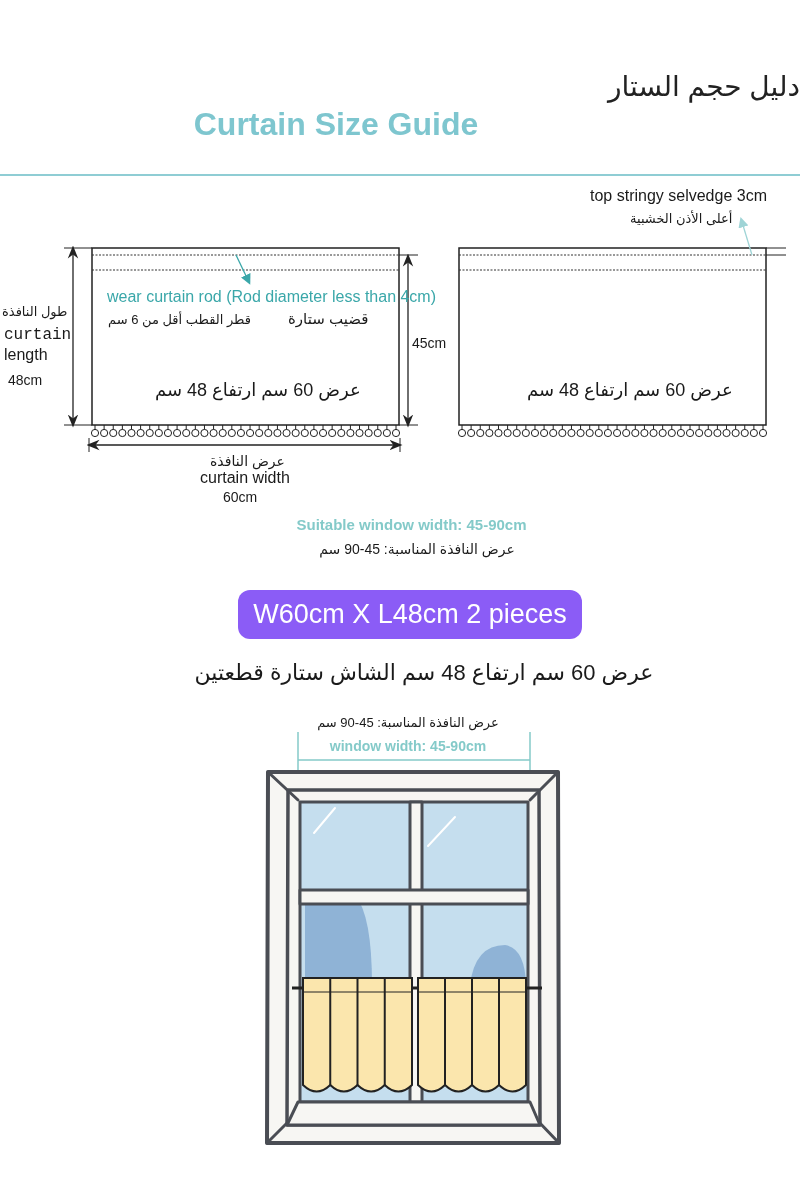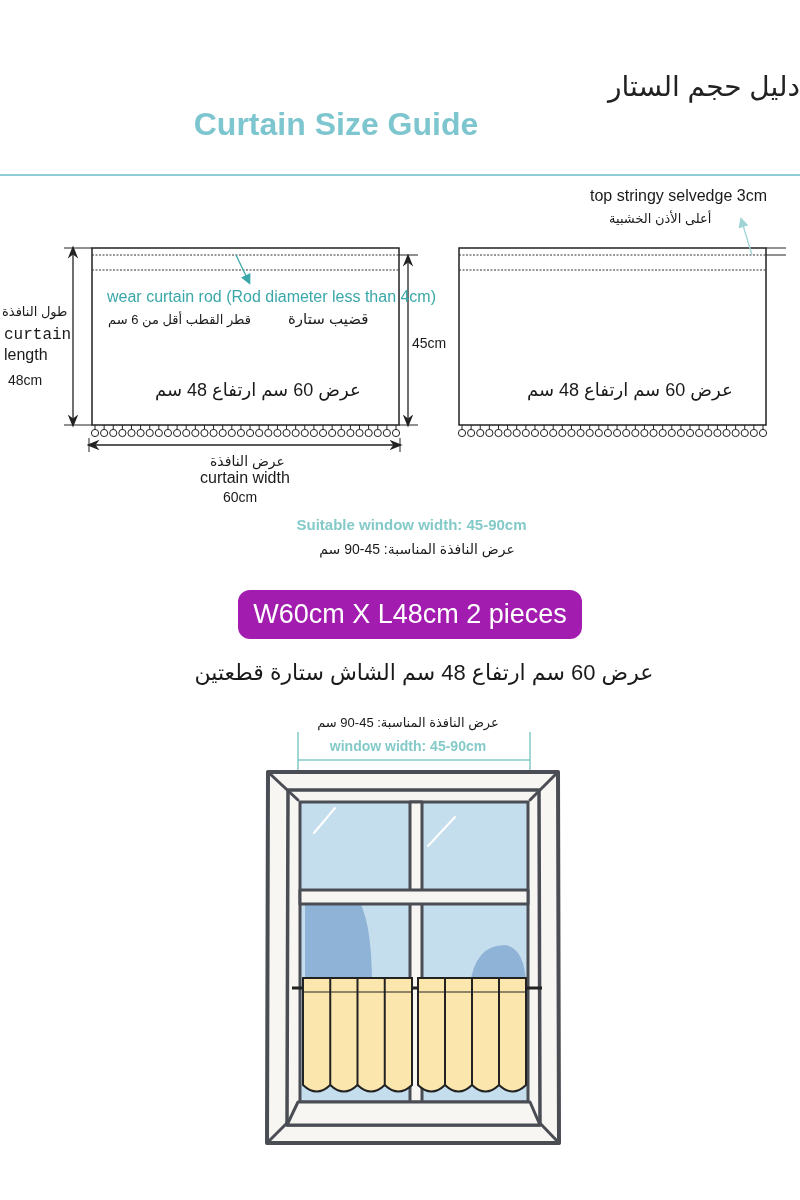--- a/index.html
+++ b/index.html
@@ -3,21 +3,21 @@
 <meta charset="utf-8">
 <style>
   html, body { margin: 0; padding: 0; background: #ffffff; }
   body { width: 800px; height: 1200px; position: relative; overflow: hidden; font-family: "Liberation Sans", "DejaVu Sans", sans-serif; color: #1a1a1a; }
   .abs { position: absolute; }
   .ar { direction: rtl; unicode-bidi: plaintext; }
   .title-ar { left: 0; width: 800px; top: 70px; font-size: 28px; color: #222; }
   .title-en { left: 0; width: 672px; top: 106px; text-align: center; font-size: 32px; font-weight: bold; color: #7ec6cf; }
   .divider { left: 0; top: 174px; width: 800px; height: 2px; background: #8fcdd4; }
   .t { white-space: nowrap; }
-  .pill { left: 238px; top: 590px; width: 344px; height: 49px; border-radius: 12px; background: #a21caf; color: #fff; font-size: 27px; text-align: center; line-height: 49px; }
+  .pill { left: 238px; top: 590px; width: 344px; height: 49px; border-radius: 12px; background: #8b5cf6; color: #fff; font-size: 27px; text-align: center; line-height: 49px; }
   svg { position: absolute; left: 0; top: 0; }
 </style>
 </head>
 <body>
 
 <div class="abs title-ar ar">دليل حجم الستار</div>
 <div class="abs title-en">Curtain Size Guide</div>
 <div class="abs divider"></div>
 
 <svg width="800" height="1200">
@@ -259,21 +259,21 @@
 <div class="abs t ar" style="left:288px; top:310px; font-size:15px;">قضيب ستارة</div>
 <div class="abs t ar" style="left:108px; top:312px; font-size:13px;">قطر القطب أقل من 6 سم</div>
 <div class="abs t ar" style="left:155px; top:379px; font-size:18px;">عرض 60 سم ارتفاع 48 سم</div>
 <div class="abs t" style="left:412px; top:335px; font-size:14px;">45cm</div>
 
 <div class="abs t ar" style="left:210px; top:453px; font-size:14px;">عرض النافذة</div>
 <div class="abs t" style="left:200px; top:469px; font-size:16px;">curtain width</div>
 <div class="abs t" style="left:223px; top:489px; font-size:14px;">60cm</div>
 
 <div class="abs t" style="left:590px; top:187px; font-size:16px;">top stringy selvedge 3cm</div>
-<div class="abs t ar" style="left:609px; top:211px; font-size:13px;text-align:center;">أعلى الأذن الخشبية</div>
+<div class="abs t ar" style="left:630px; top:211px; font-size:13px;text-align:center;">أعلى الأذن الخشبية</div>
 <div class="abs t ar" style="left:527px; top:379px; font-size:18px;">عرض 60 سم ارتفاع 48 سم</div>
 
 <div class="abs" style="left:0; width:823px; top:516px; text-align:center; font-size:15px; font-weight:bold; color:#84cac9;">Suitable window width: 45-90cm</div>
 <div class="abs ar" style="left:0; width:834px; top:541px; text-align:center; font-size:14px;">عرض النافذة المناسبة: 45-90 سم</div>
 
 <div class="abs pill">W60cm X L48cm 2 pieces</div>
 <div class="abs ar" style="left:0; width:848px; top:660px; text-align:center; font-size:22px;">عرض 60 سم ارتفاع 48 سم الشاش ستارة قطعتين</div>
 
 <div class="abs ar" style="left:0; width:816px; top:715px; text-align:center; font-size:13px;">عرض النافذة المناسبة: 45-90 سم</div>
 <div class="abs" style="left:0; width:816px; top:738px; text-align:center; font-size:14px; font-weight:bold; color:#84cac9;">window width: 45-90cm</div>

